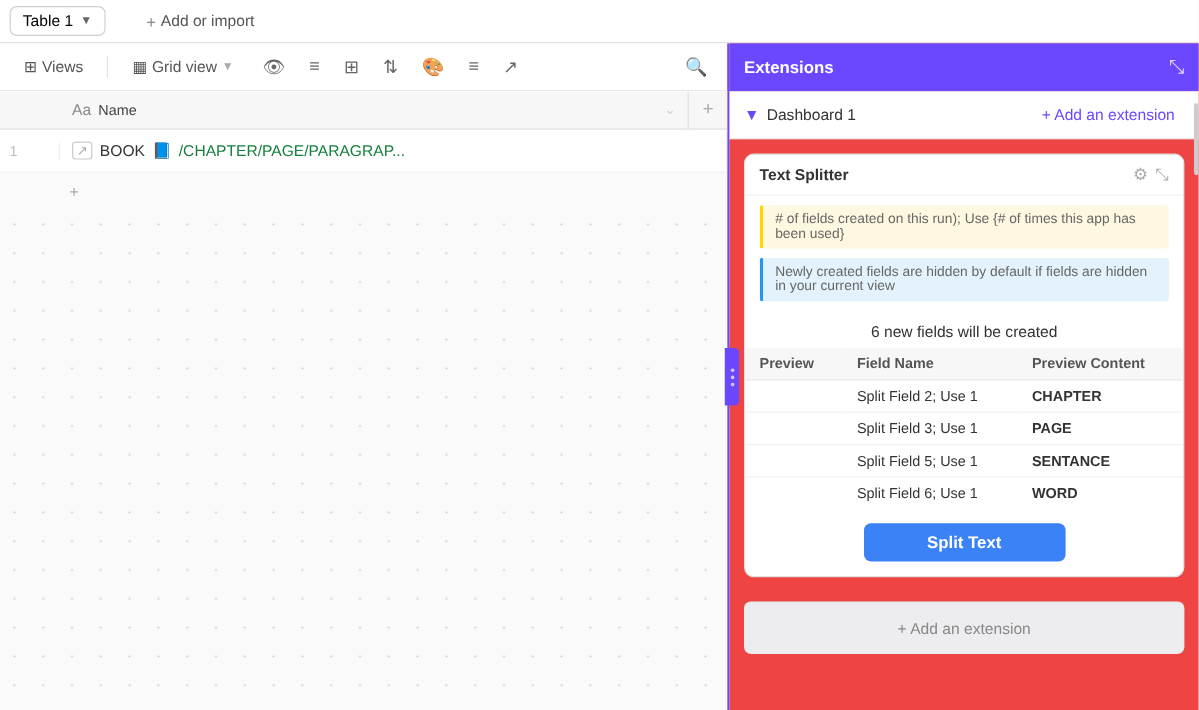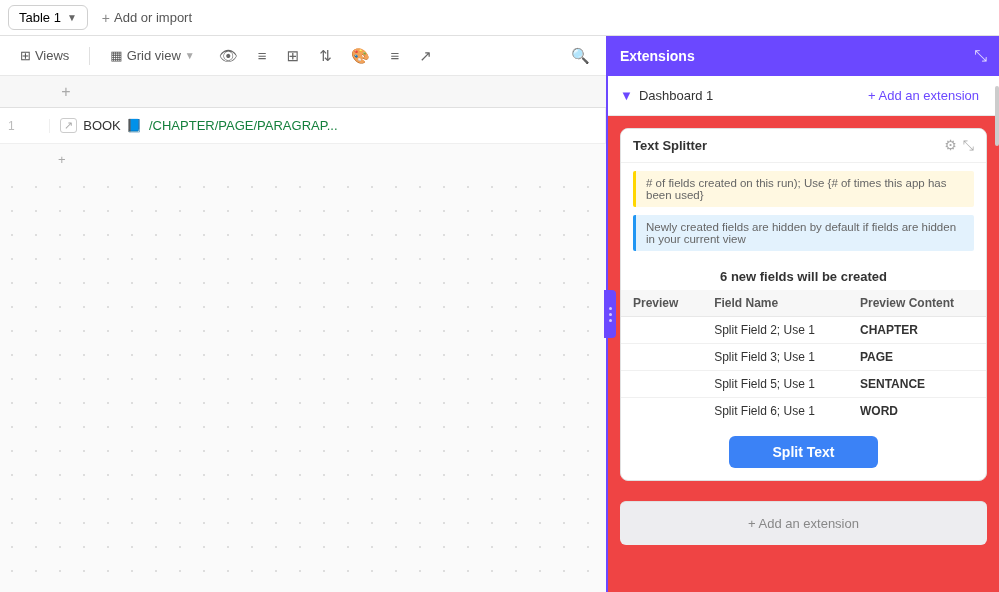--- a/index.html
+++ b/index.html
@@ -15,21 +15,21 @@
     }
 
     
     .top-bar {
       display: flex;
       align-items: center;
       height: 36px;
       background: #fff;
       border-bottom: 1px solid #e0e0e0;
       padding: 0 8px;
-      gap: 4px;
+      gap: 24px;
       flex-shrink: 0;
     }
     .table-tab {
       display: flex;
       align-items: center;
       gap: 6px;
       background: #fff;
       border: 1px solid #d0d0d0;
       border-radius: 6px;
       padding: 4px 10px;
@@ -294,21 +294,21 @@
       margin: 8px 12px;
       padding: 6px 10px;
       font-size: 11.5px;
       color: #666;
       border-radius: 2px;
     }
 
     .created-fields-header {
       text-align: center;
       font-size: 13px;
-      font-weight: 700;
+      font-weight: 400;
       color: #333;
       padding: 10px 0 6px;
     }
 
     .preview-table {
       width: 100%;
       border-collapse: collapse;
       font-size: 12px;
     }
     .preview-table th {
@@ -342,21 +342,21 @@
     }
     .split-btn {
       background: #3b82f6;
       color: #fff;
       border: none;
       border-radius: 6px;
       padding: 8px 24px;
       font-size: 14px;
       font-weight: 600;
       cursor: pointer;
-      width: 149px;
+      width: 168px;
     }
 
     
     .add-ext-bottom {
       display: flex;
       align-items: center;
       justify-content: center;
       padding: 14px;
       background: #ededf0;
       border-top: 1px solid #e0e0e0;
@@ -452,20 +452,27 @@
       <div class="toolbar-icon">🎨</div>
       <div class="toolbar-icon">≡</div>
       <div class="toolbar-icon">↗</div>
       <div style="margin-left:auto;" class="toolbar-icon">🔍</div>
     </div>
 
     <div class="table-grid">
 
       <div class="table-header-row">
         <div class="row-num-header"></div>
+        <div class="col-header">
+          <span style="color:#888;font-size:13px;">Aa</span>
+          <span>Name</span>
+          <div class="col-header-actions">
+            <span style="color:#ccc;font-size:11px;">⌄</span>
+          </div>
+        </div>
         <div class="add-col-btn">+</div>
       </div>
 
       <div class="table-data-row">
         <div class="row-num">1</div>
         <div class="row-cell">
           <span style="font-size:11px;color:#aaa;border:1px solid #ccc;border-radius:3px;padding:0 3px;cursor:pointer;">↗</span>
           <span>BOOK</span>
           <span>📘</span>
           <span style="color:#15803d;">/CHAPTER/PAGE/PARAGRAP...</span>

